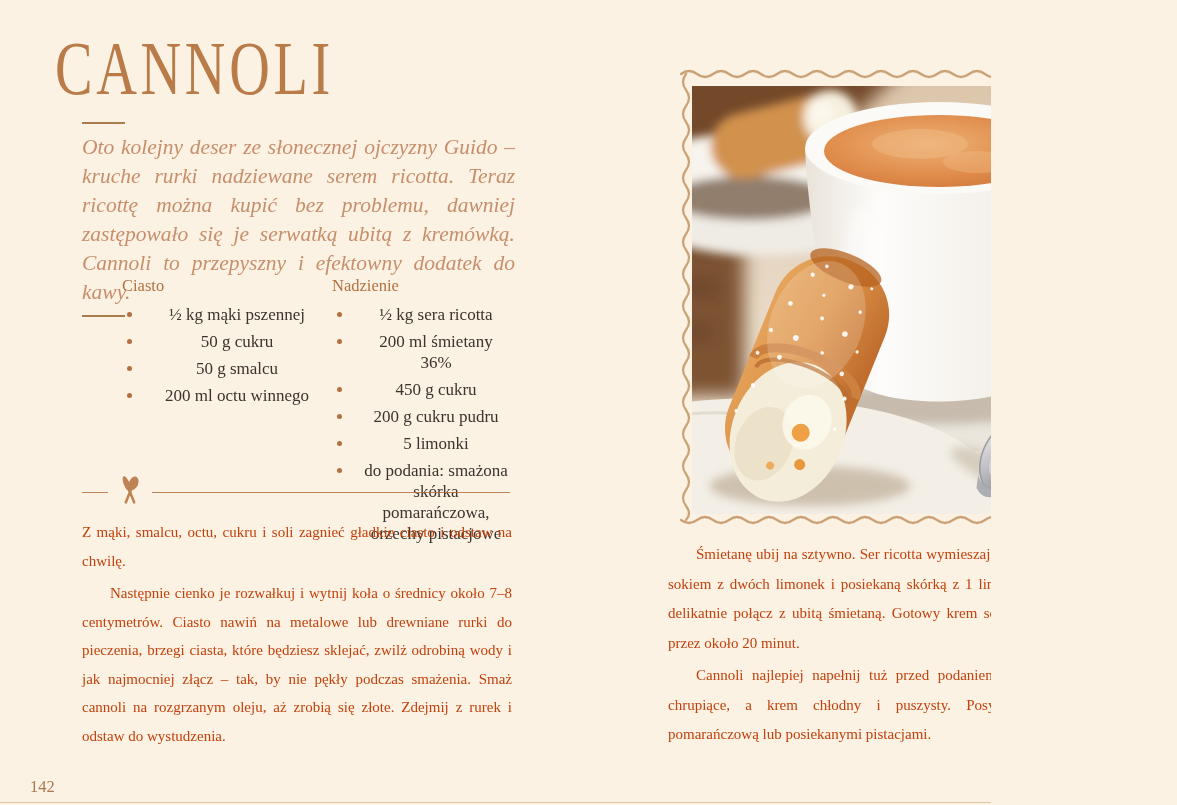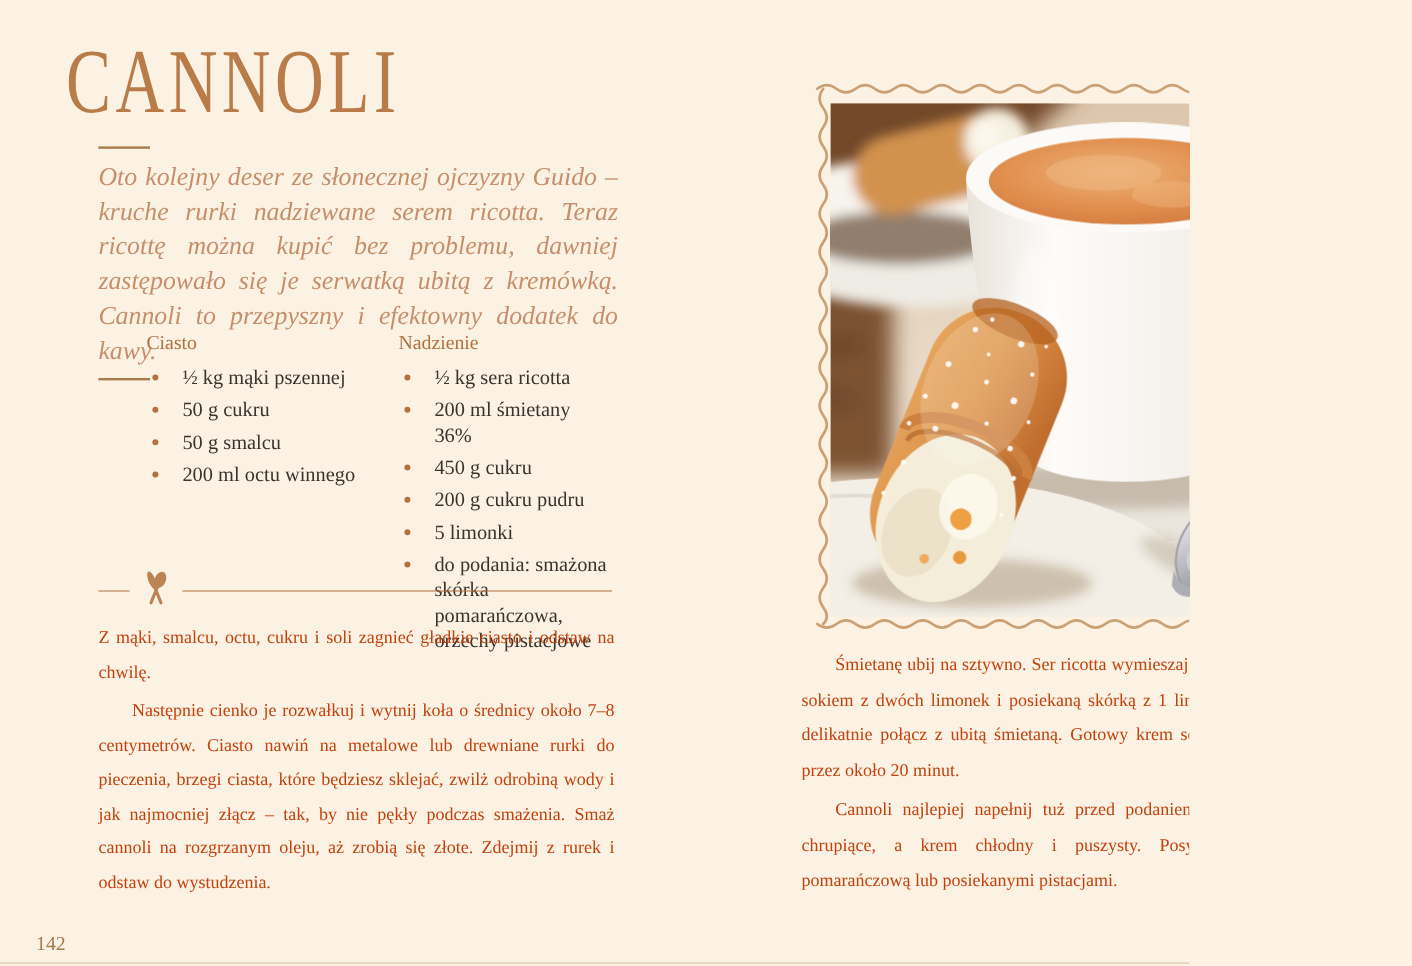--- a/index.html
+++ b/index.html
@@ -19,21 +19,21 @@
   .mini-rule{width:43px;height:2px;background:#a97c4e;}
   .intro-text{
     margin:9px 0 8px 0;font-style:italic;font-size:21.5px;line-height:29px;
     color:#c78e6b;text-align:justify;
   }
   .ingredients{position:absolute;left:122px;top:276px;width:400px;}
   .ing-col{position:absolute;top:0;}
   .ing-col.c1{left:0;width:200px;}
   .ing-col.c2{left:210px;width:178px;}
   .ing-header{font-size:16.5px;color:#b2713f;margin:0 0 8px 0;}
-  .ing-list{list-style:none;margin:0;padding:0;}
+  .ing-list{list-style:none;margin:0;padding:0;text-align:center;}
   .ing-list li{
     position:relative;padding-left:30px;margin-bottom:6px;
     font-size:17px;line-height:21px;color:#3a342e;
   }
   .bullet{
     position:absolute;left:5px;top:8px;width:5px;height:5px;border-radius:50%;
     background:#b2713f;
   }
   .divider{position:absolute;left:82px;top:474px;width:428px;height:36px;}
   .divider .seg{position:absolute;top:18px;height:1px;background:#b2713f;opacity:.85;}

